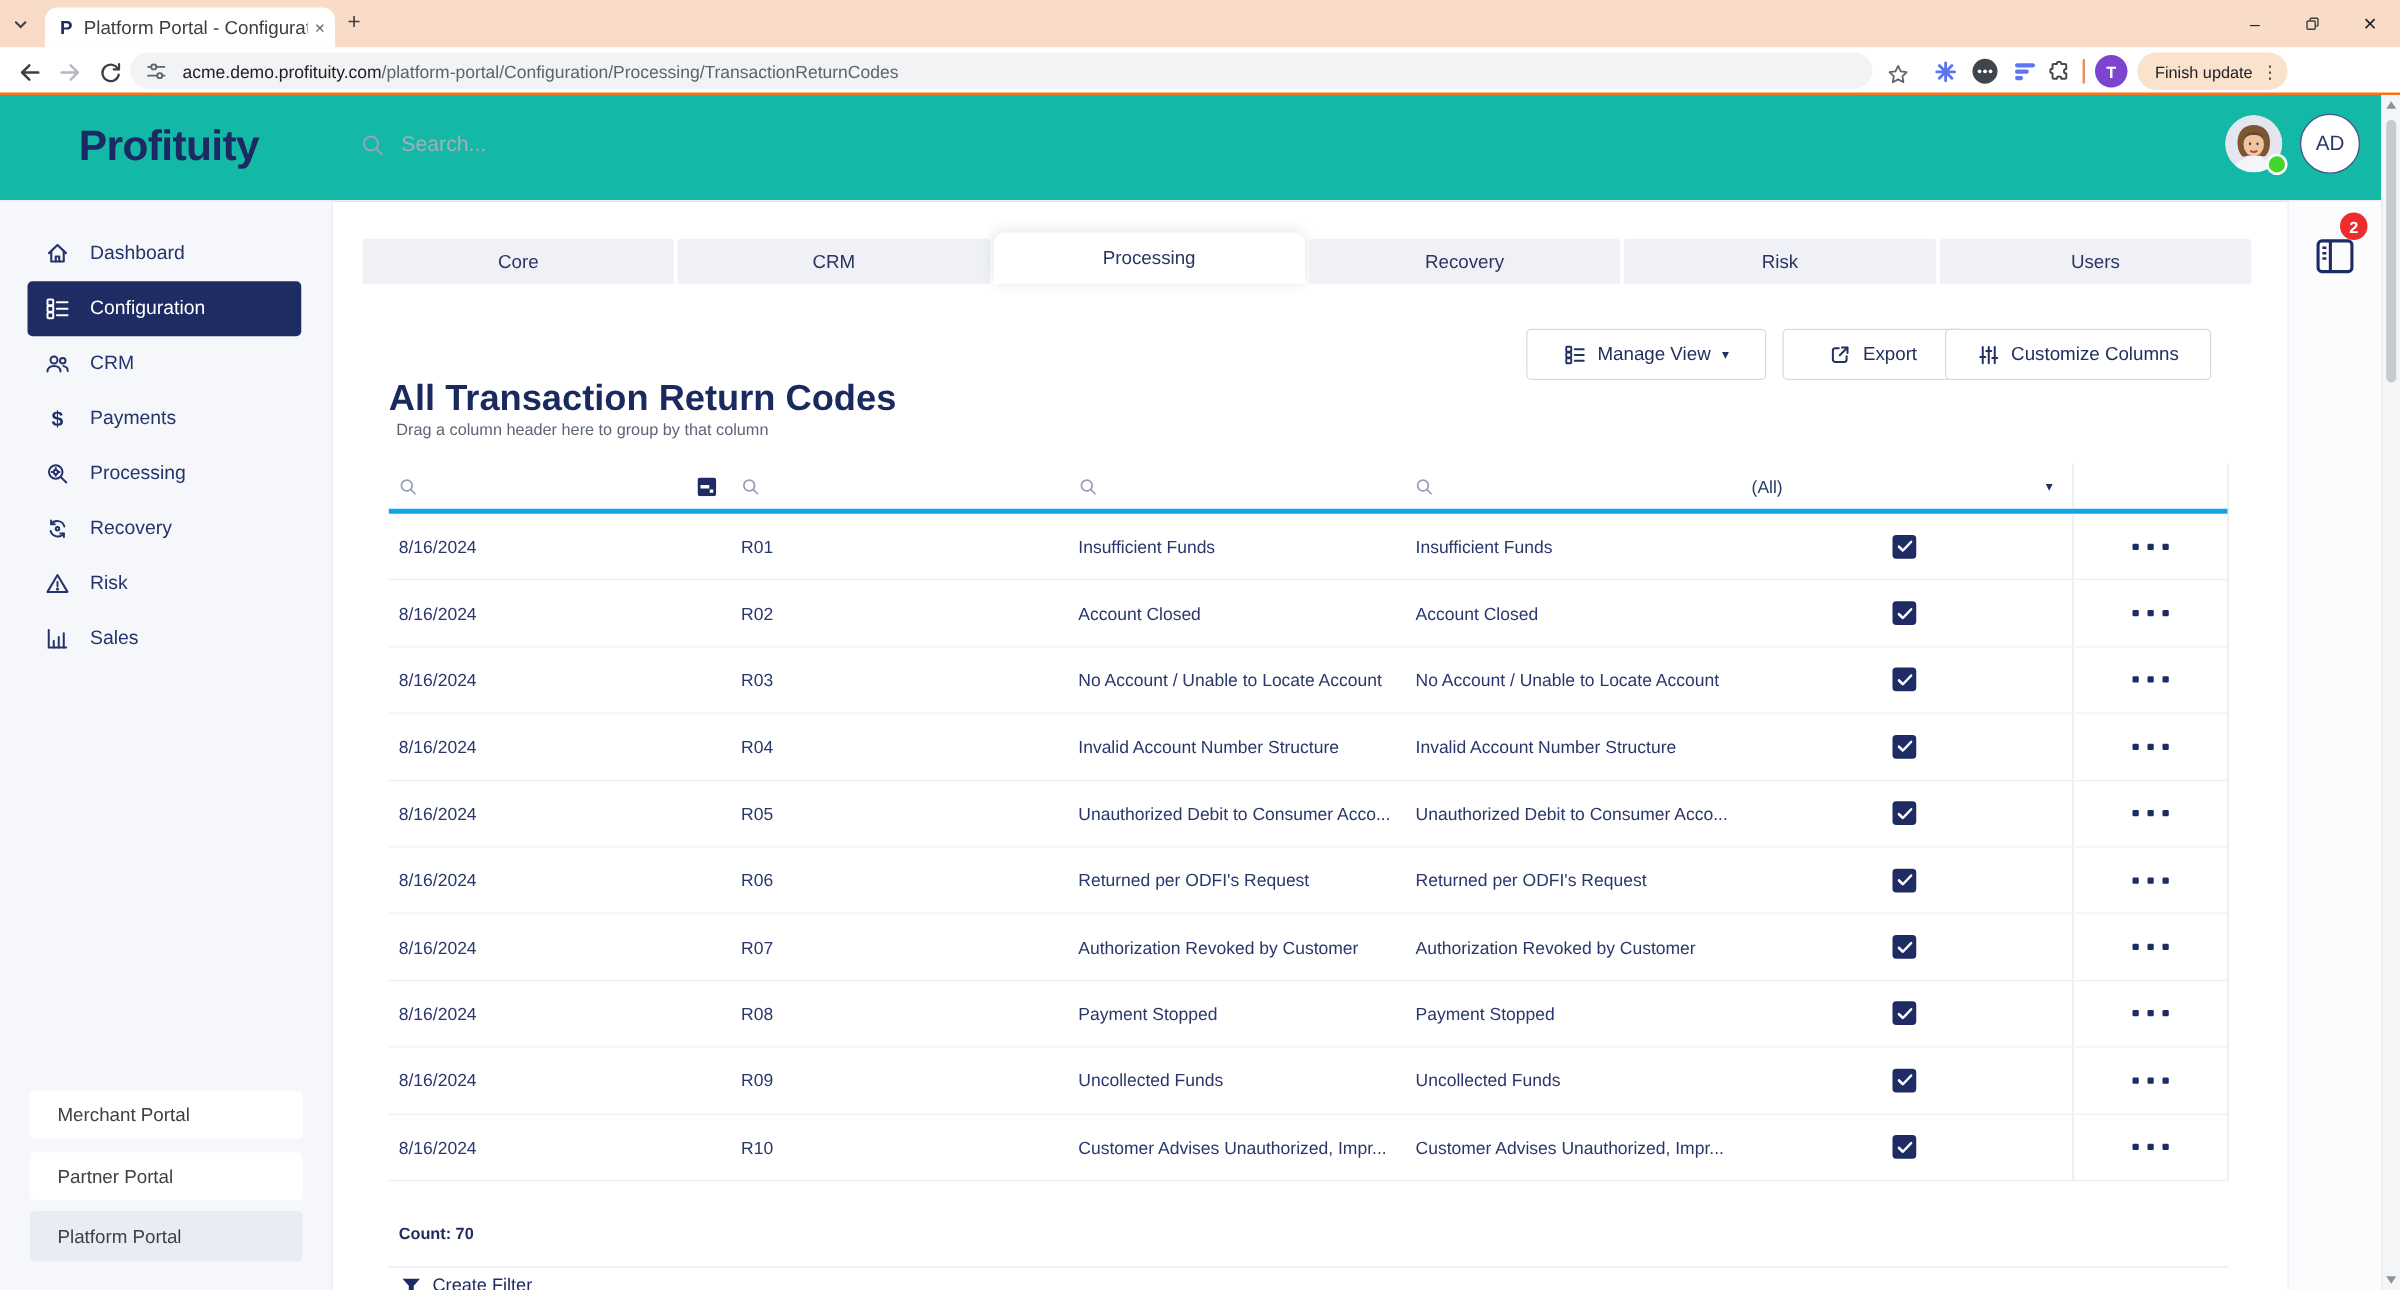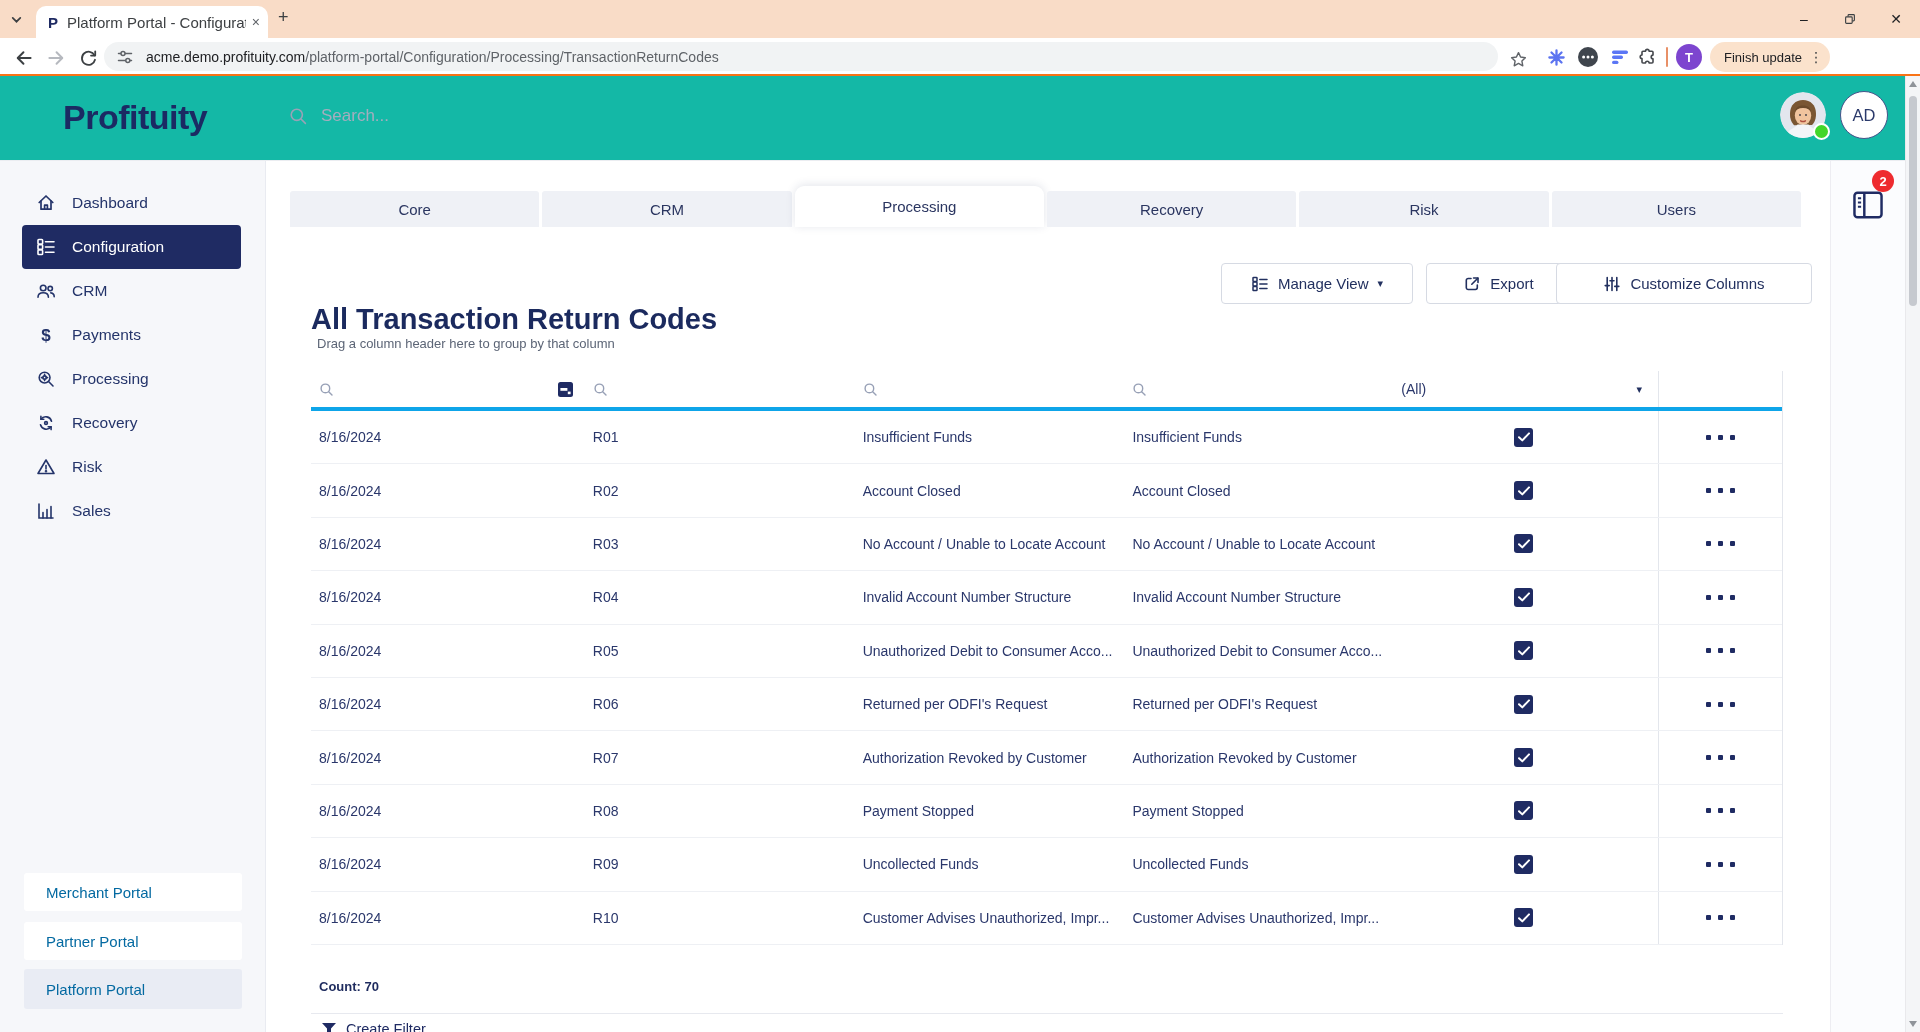--- a/index.html
+++ b/index.html
@@ -50,21 +50,21 @@
     box-sizing:border-box;display:flex;align-items:center;justify-content:center;font-size:16.5px;color:#2b3a6b;background:#fff;}
 
   
   #sidebar{position:absolute;left:0;top:161px;width:266px;height:871px;background:#f6f7fa;border-right:1px solid #e9ebf1;box-sizing:border-box;}
   #side-nav{position:absolute;left:0;right:0;top:20px;}
   .side-item{height:44px;margin:0 24px 0 22px;display:flex;align-items:center;padding-left:14px;border-radius:4px;
     color:#24346a;font-size:15.5px;font-weight:500;gap:16px;cursor:default;}
   .side-item.active{background:#1f2b63;color:#fff;}
   .side-ico{width:20px;height:20px;display:flex;color:inherit;}
   .portal{position:absolute;left:24px;width:218px;height:38px;background:#fff;border-radius:3px;display:flex;align-items:center;
-    padding-left:22px;box-sizing:border-box;font-size:15px;color:#0369a1;}
+    padding-left:22px;box-sizing:border-box;font-size:15px;color:#404040;}
   .portal.p0{top:712px}.portal.p1{top:761px}.portal.p2{top:808px;height:40px;background:#e9ecf4;}
 
   
   #rail{position:absolute;left:1830px;top:161px;width:75px;height:871px;background:#fbfcfe;border-left:1px solid #ededf2;box-sizing:border-box;}
   .panel-btn{position:absolute;left:21px;top:28px;width:34px;height:34px;color:#1f2b63;}
   .badge{position:absolute;left:41px;top:9px;width:22px;height:22px;border-radius:50%;background:#ee2b2f;color:#fff;
     font-size:13px;font-weight:700;display:flex;align-items:center;justify-content:center;}
   #scrollbar{position:absolute;left:1905px;top:76px;width:15px;height:956px;background:#f4f5f7;border-left:1px solid #e9e9ec;box-sizing:border-box;}
   .sb-up{position:absolute;left:3px;top:5px;width:0;height:0;border-left:4.5px solid transparent;border-right:4.5px solid transparent;border-bottom:6px solid #8f9399;}
   .sb-down{position:absolute;left:3px;bottom:5px;width:0;height:0;border-left:4.5px solid transparent;border-right:4.5px solid transparent;border-top:6px solid #8f9399;}
@@ -74,21 +74,21 @@
   #module-tabs{position:absolute;left:290px;top:191px;width:1511px;height:36px;display:flex;gap:3px;}
   .mtab{flex:1;background:#eff1f6;color:#2a3560;font-size:15px;display:flex;align-items:center;justify-content:center;
     border-radius:3px 3px 0 0;cursor:default;}
   .mtab.active{background:#fff;height:41px;margin-top:-5px;border-radius:9px 9px 0 0;
     box-shadow:0 -1px 10px rgba(30,43,94,.13);font-weight:500;}
   .page-title{position:absolute;left:311px;top:263px;font-size:29px;font-weight:600;color:#1b2a5e;margin-top:40px;}
   .btn{position:absolute;top:263px;height:41px;background:#fff;border:1px solid #d6dae3;border-radius:4px;
     display:flex;align-items:center;justify-content:center;gap:9px;color:#22305f;font-size:15px;font-weight:500;box-sizing:border-box;}
   #btn-manage{left:1221px;width:192px}
   #btn-export{left:1426px;width:145px}
-  #btn-customize{left:1556px;width:256px}
+  #btn-customize{left:1556px;width:213px}
   .caret{font-size:11px;color:#22305f;}
   .hint{position:absolute;left:317px;top:336px;font-size:13px;color:#5c6576;}
 
   .table{position:absolute;left:311px;top:371px;width:1472px;border-right:1px solid #e3e6ec;box-sizing:border-box;}
   .thead{display:flex;height:34px;align-items:center;border-top:1px solid #e7e9ef;border-bottom:1px solid #e7e9ef;}
   .th{font-weight:700;font-size:14px;color:#1e2b5e;display:flex;align-items:center;gap:7px;}
   .tfilter{display:flex;height:36px;align-items:stretch;border-bottom:4px solid #0ea5e9;}
   .fcell{display:flex;align-items:center;gap:8px;}
   .trow{display:flex;height:52.4px;align-items:stretch;border-bottom:1px solid #eef0f4;font-size:14px;color:#2a376b;}
   .td{display:flex;align-items:center;white-space:nowrap;overflow:hidden;}

